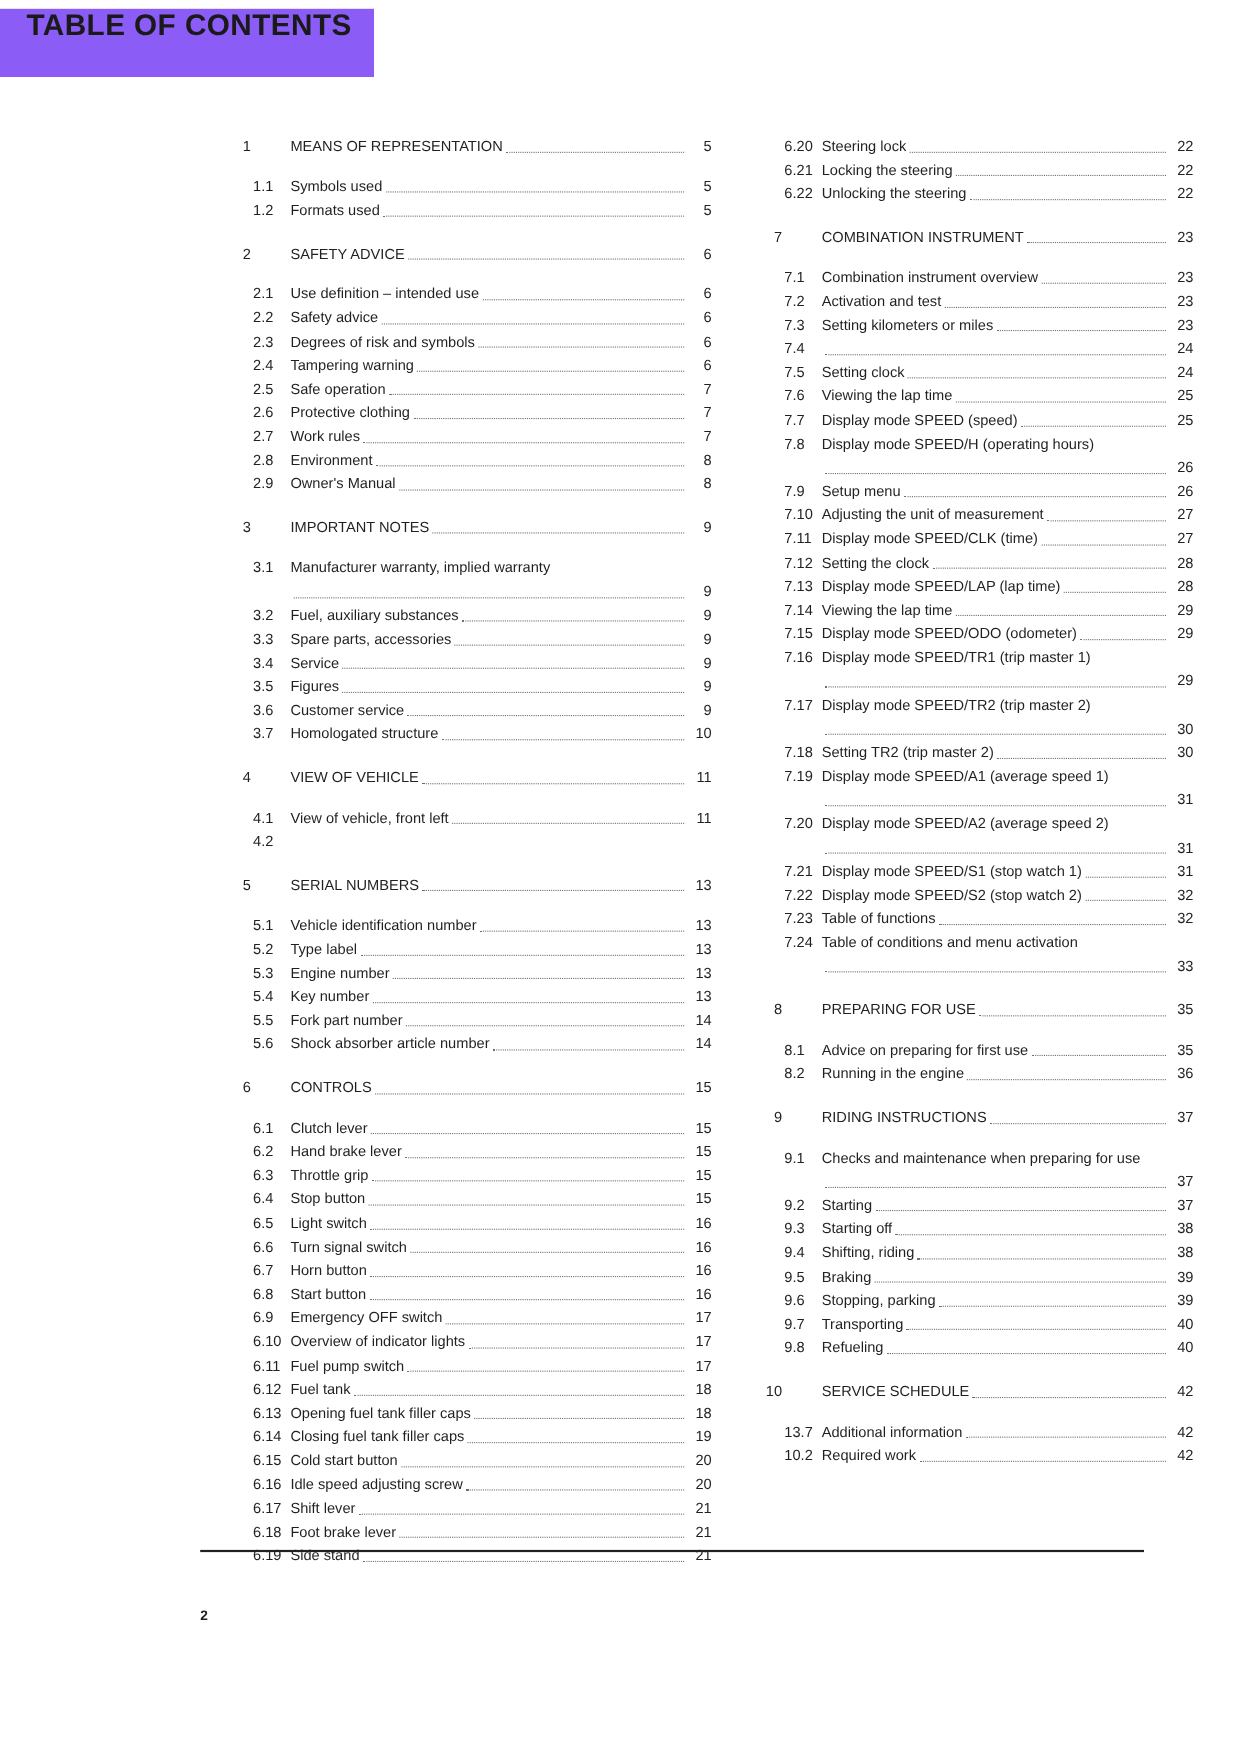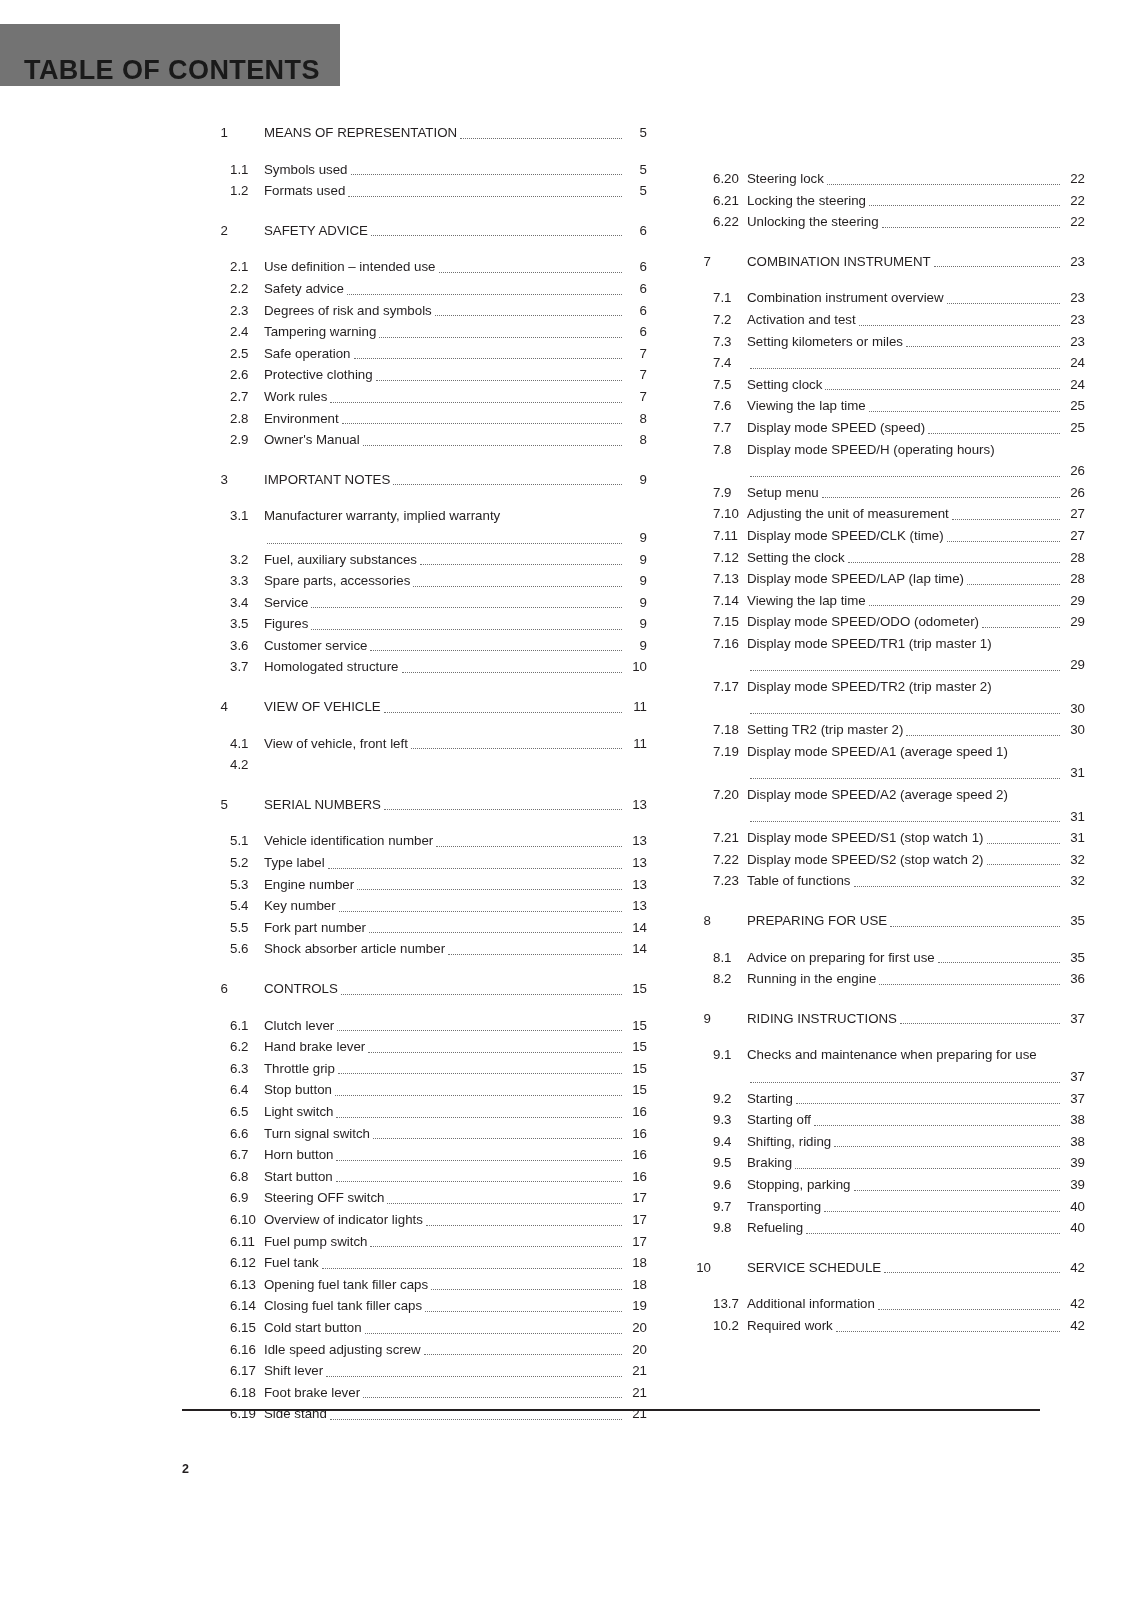--- a/index.html
+++ b/index.html
@@ -12,26 +12,26 @@
     height: 1600px;
     font-family: "Liberation Sans", sans-serif;
     color: #231f20;
     position: relative;
     overflow: hidden;
   }
   
   .header-band {
     position: absolute;
     left: 0;
-    top: 24px;
+    top: 8px;
     width: 340px;
     height: 62px;
-    background: #737373;
+    background: #8b5cf6;
     display: flex;
-    align-items: flex-end;
+    align-items: flex-start;
   }
   .header-band .title {
     font-size: 27px;
     font-weight: bold;
     letter-spacing: 0.4px;
     color: #1a1a1a;
     padding-left: 24px;
   }
   
   .toc {
@@ -39,21 +39,21 @@
     left: 0;
     top: 122px;
     width: 1130px;
     display: flex;
   }
   .col {
     width: 465px;
     box-sizing: border-box;
   }
   .col.left  { margin-left: 182px; }
-  .col.right { margin-left: 18px; width: 420px; margin-top: 46px; }
+  .col.right { margin-left: 18px; width: 420px; }
 
   .entry {
     display: flex;
     align-items: flex-start;
     font-size: 13.3px;
     line-height: 21.6px;
     color: #231f20;
   }
   
   .lvl1 { margin-top: 0; }
@@ -447,21 +447,21 @@
         <span class="num">6.8</span>
         <span class="txtwrap">
           <span class="label">Start button</span>
           <span class="leader"></span>
           <span class="page">16</span>
         </span>
       </div>
       <div class="entry lvl2">
         <span class="num">6.9</span>
         <span class="txtwrap">
-          <span class="label">Steering OFF switch</span>
+          <span class="label">Emergency OFF switch</span>
           <span class="leader"></span>
           <span class="page">17</span>
         </span>
       </div>
       <div class="entry lvl2">
         <span class="num">6.10</span>
         <span class="txtwrap">
           <span class="label">Overview of indicator lights</span>
           <span class="leader"></span>
           <span class="page">17</span>
@@ -747,20 +747,28 @@
           <span class="leader"></span>
           <span class="page">32</span>
         </span>
       </div>
       <div class="entry lvl2">
         <span class="num">7.23</span>
         <span class="txtwrap">
           <span class="label">Table of functions</span>
           <span class="leader"></span>
           <span class="page">32</span>
+        </span>
+      </div>
+      <div class="entry lvl2 wrap">
+        <span class="num">7.24</span>
+        <span class="txtwrap">
+          <span class="label">Table of conditions and menu activation</span>
+          <span class="leader"></span>
+          <span class="page">33</span>
         </span>
       </div>
       <div class="entry lvl1 gap-before">
         <span class="num">8</span>
         <span class="txtwrap">
           <span class="label">PREPARING FOR USE</span>
           <span class="leader"></span>
           <span class="page">35</span>
         </span>
       </div>

